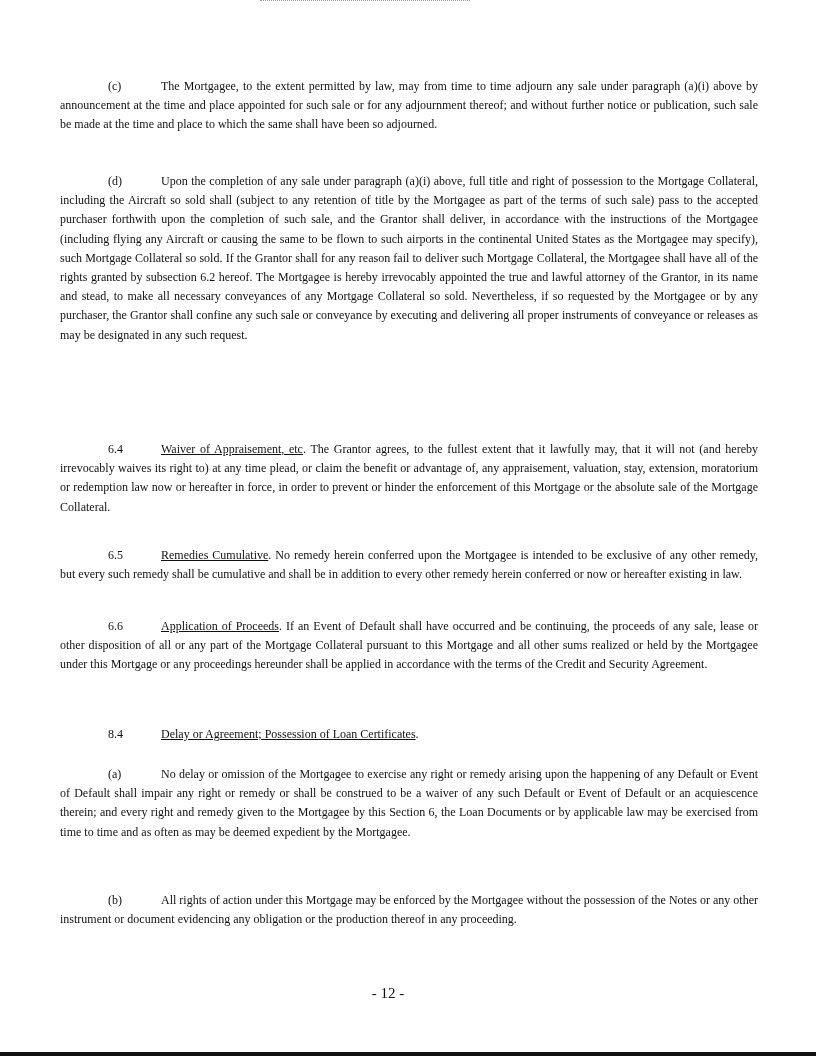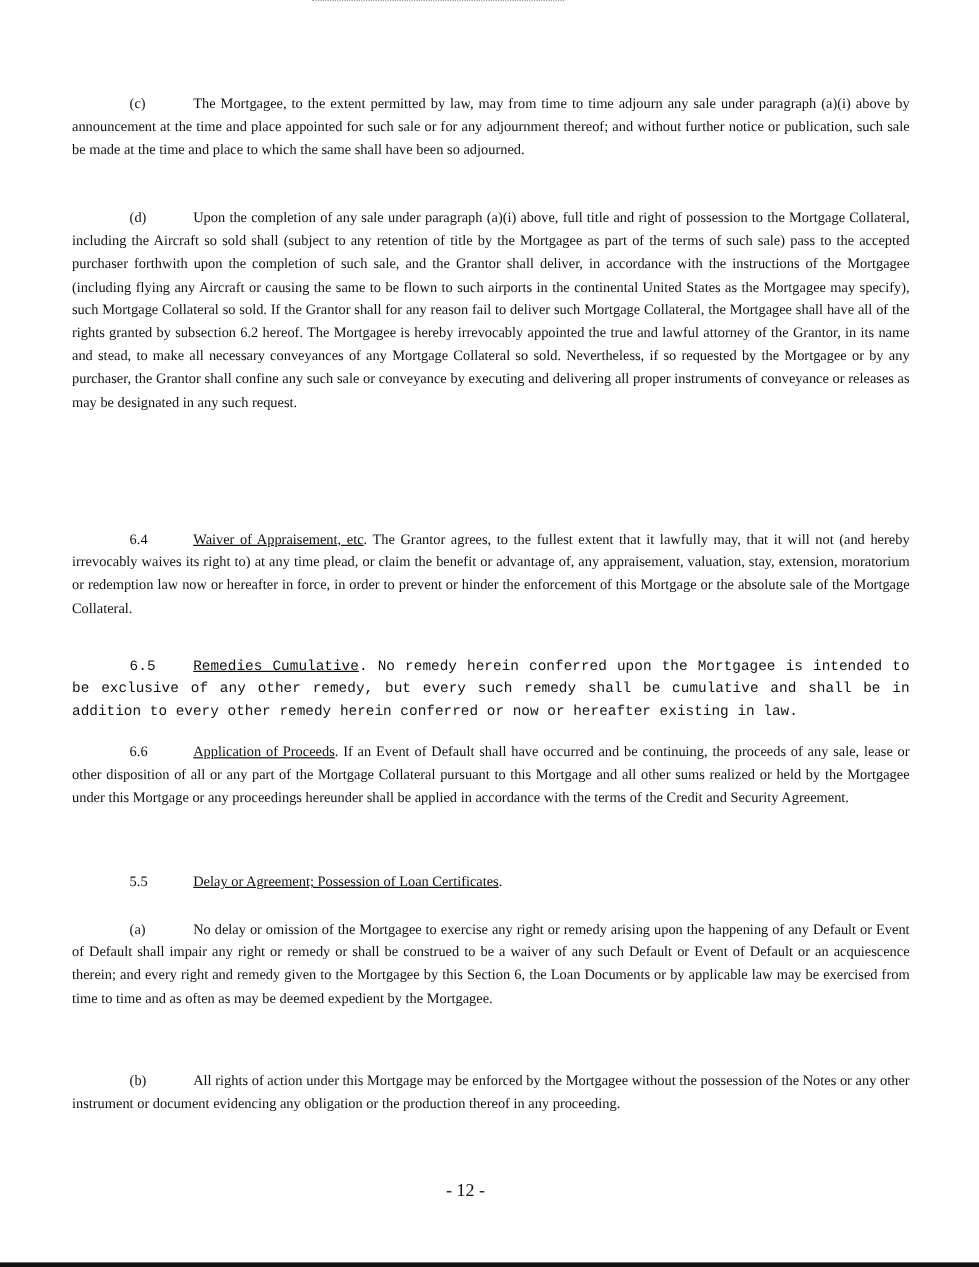--- a/index.html
+++ b/index.html
@@ -78,25 +78,25 @@
 <div class="top-mark"></div>
 
 <div class="page">
 
   <p class="para" style="top:77px;"><span class="lbl">(c)</span><span>The Mortgagee, to the extent permitted by law, may from time to time adjourn any sale under paragraph (a)(i) above by announcement at the time and place appointed for such sale or for any adjournment thereof; and without further notice or publication, such sale be made at the time and place to which the same shall have been so adjourned.</span></p>
 
   <p class="para" style="top:172px;"><span class="lbl">(d)</span><span>Upon the completion of any sale under paragraph (a)(i) above, full title and right of possession to the Mortgage Collateral, including the Aircraft so sold shall (subject to any retention of title by the Mortgagee as part of the terms of such sale) pass to the accepted purchaser forthwith upon the completion of such sale, and the Grantor shall deliver, in accordance with the instructions of the Mortgagee (including flying any Aircraft or causing the same to be flown to such airports in the continental United States as the Mortgagee may specify), such Mortgage Collateral so sold.  If the Grantor shall for any reason fail to deliver such Mortgage Collateral, the Mortgagee shall have all of the rights granted by subsection 6.2 hereof. The Mortgagee is hereby irrevocably appointed the true and lawful attorney of the Grantor, in its name and stead, to make all necessary conveyances of any Mortgage Collateral so sold. Nevertheless, if so requested by the Mortgagee or by any purchaser, the Grantor shall confine any such sale or conveyance by executing and delivering all proper instruments of conveyance or releases as may be designated in any such request.</span></p>
 
   <p class="para" style="top:440px;"><span class="lbl">6.4</span><span class="u">Waiver of Appraisement, etc</span><span>.  </span><span>The Grantor agrees, to the fullest extent that it lawfully may, that it will not (and hereby irrevocably waives its right to) at any time plead, or claim the benefit or advantage of, any appraisement, valuation, stay, extension, moratorium or redemption law now or hereafter in force, in order to prevent or hinder the enforcement of this Mortgage or the absolute sale of the Mortgage Collateral.</span></p>
 
-  <p class="para" style="top:546px;font-family:Liberation Mono, monospace;"><span class="lbl">6.5</span><span class="u">Remedies Cumulative</span><span>.  </span><span>No remedy herein conferred upon the Mortgagee is intended to be exclusive of any other remedy, but every such remedy shall be cumulative and shall be in addition to every other remedy herein conferred or now or hereafter existing in law.</span></p>
+  <p class="para" style="top:546px;"><span class="lbl">6.5</span><span class="u">Remedies Cumulative</span><span>.  </span><span>No remedy herein conferred upon the Mortgagee is intended to be exclusive of any other remedy, but every such remedy shall be cumulative and shall be in addition to every other remedy herein conferred or now or hereafter existing in law.</span></p>
 
   <p class="para" style="top:617px;"><span class="lbl">6.6</span><span class="u">Application of Proceeds</span><span>.  </span><span>If an Event of Default shall have occurred and be continuing, the proceeds of any sale, lease or other disposition of all or any part of the Mortgage Collateral pursuant to this Mortgage and all other sums realized or held by the Mortgagee under this Mortgage or any proceedings hereunder shall be applied in accordance with the terms of the Credit and Security Agreement.</span></p>
 
-  <p class="para" style="top:725px;"><span class="lbl">5.5</span><span class="u">Delay or Agreement; Possession of Loan Certificates</span><span>.</span></p>
+  <p class="para" style="top:725px;"><span class="lbl">8.4</span><span class="u">Delay or Agreement; Possession of Loan Certificates</span><span>.</span></p>
 
   <p class="para" style="top:765px;"><span class="lbl">(a)</span><span>No delay or omission of the Mortgagee to exercise any right or remedy arising upon the happening of any Default or Event of Default shall impair any right or remedy or shall be construed to be a waiver of any such Default or Event of Default or an acquiescence therein; and every right and remedy given to the Mortgagee by this Section 6, the Loan Documents or by applicable law may be exercised from time to time and as often as may be deemed expedient by the Mortgagee.</span></p>
 
   <p class="para" style="top:891px;font-family:Liberation Serif, serif;"><span class="lbl">(b)</span><span>All rights of action under this Mortgage may be enforced by the Mortgagee without the possession of the Notes or any other instrument or document evidencing any obligation or the production thereof in any proceeding.</span></p>
 
 </div>
 
 <div class="footer-page">- 12 -</div>
 <div class="footer-doc">CHI99 5086130-5.066497.0072</div>
 <div class="bottom-bar"></div>

